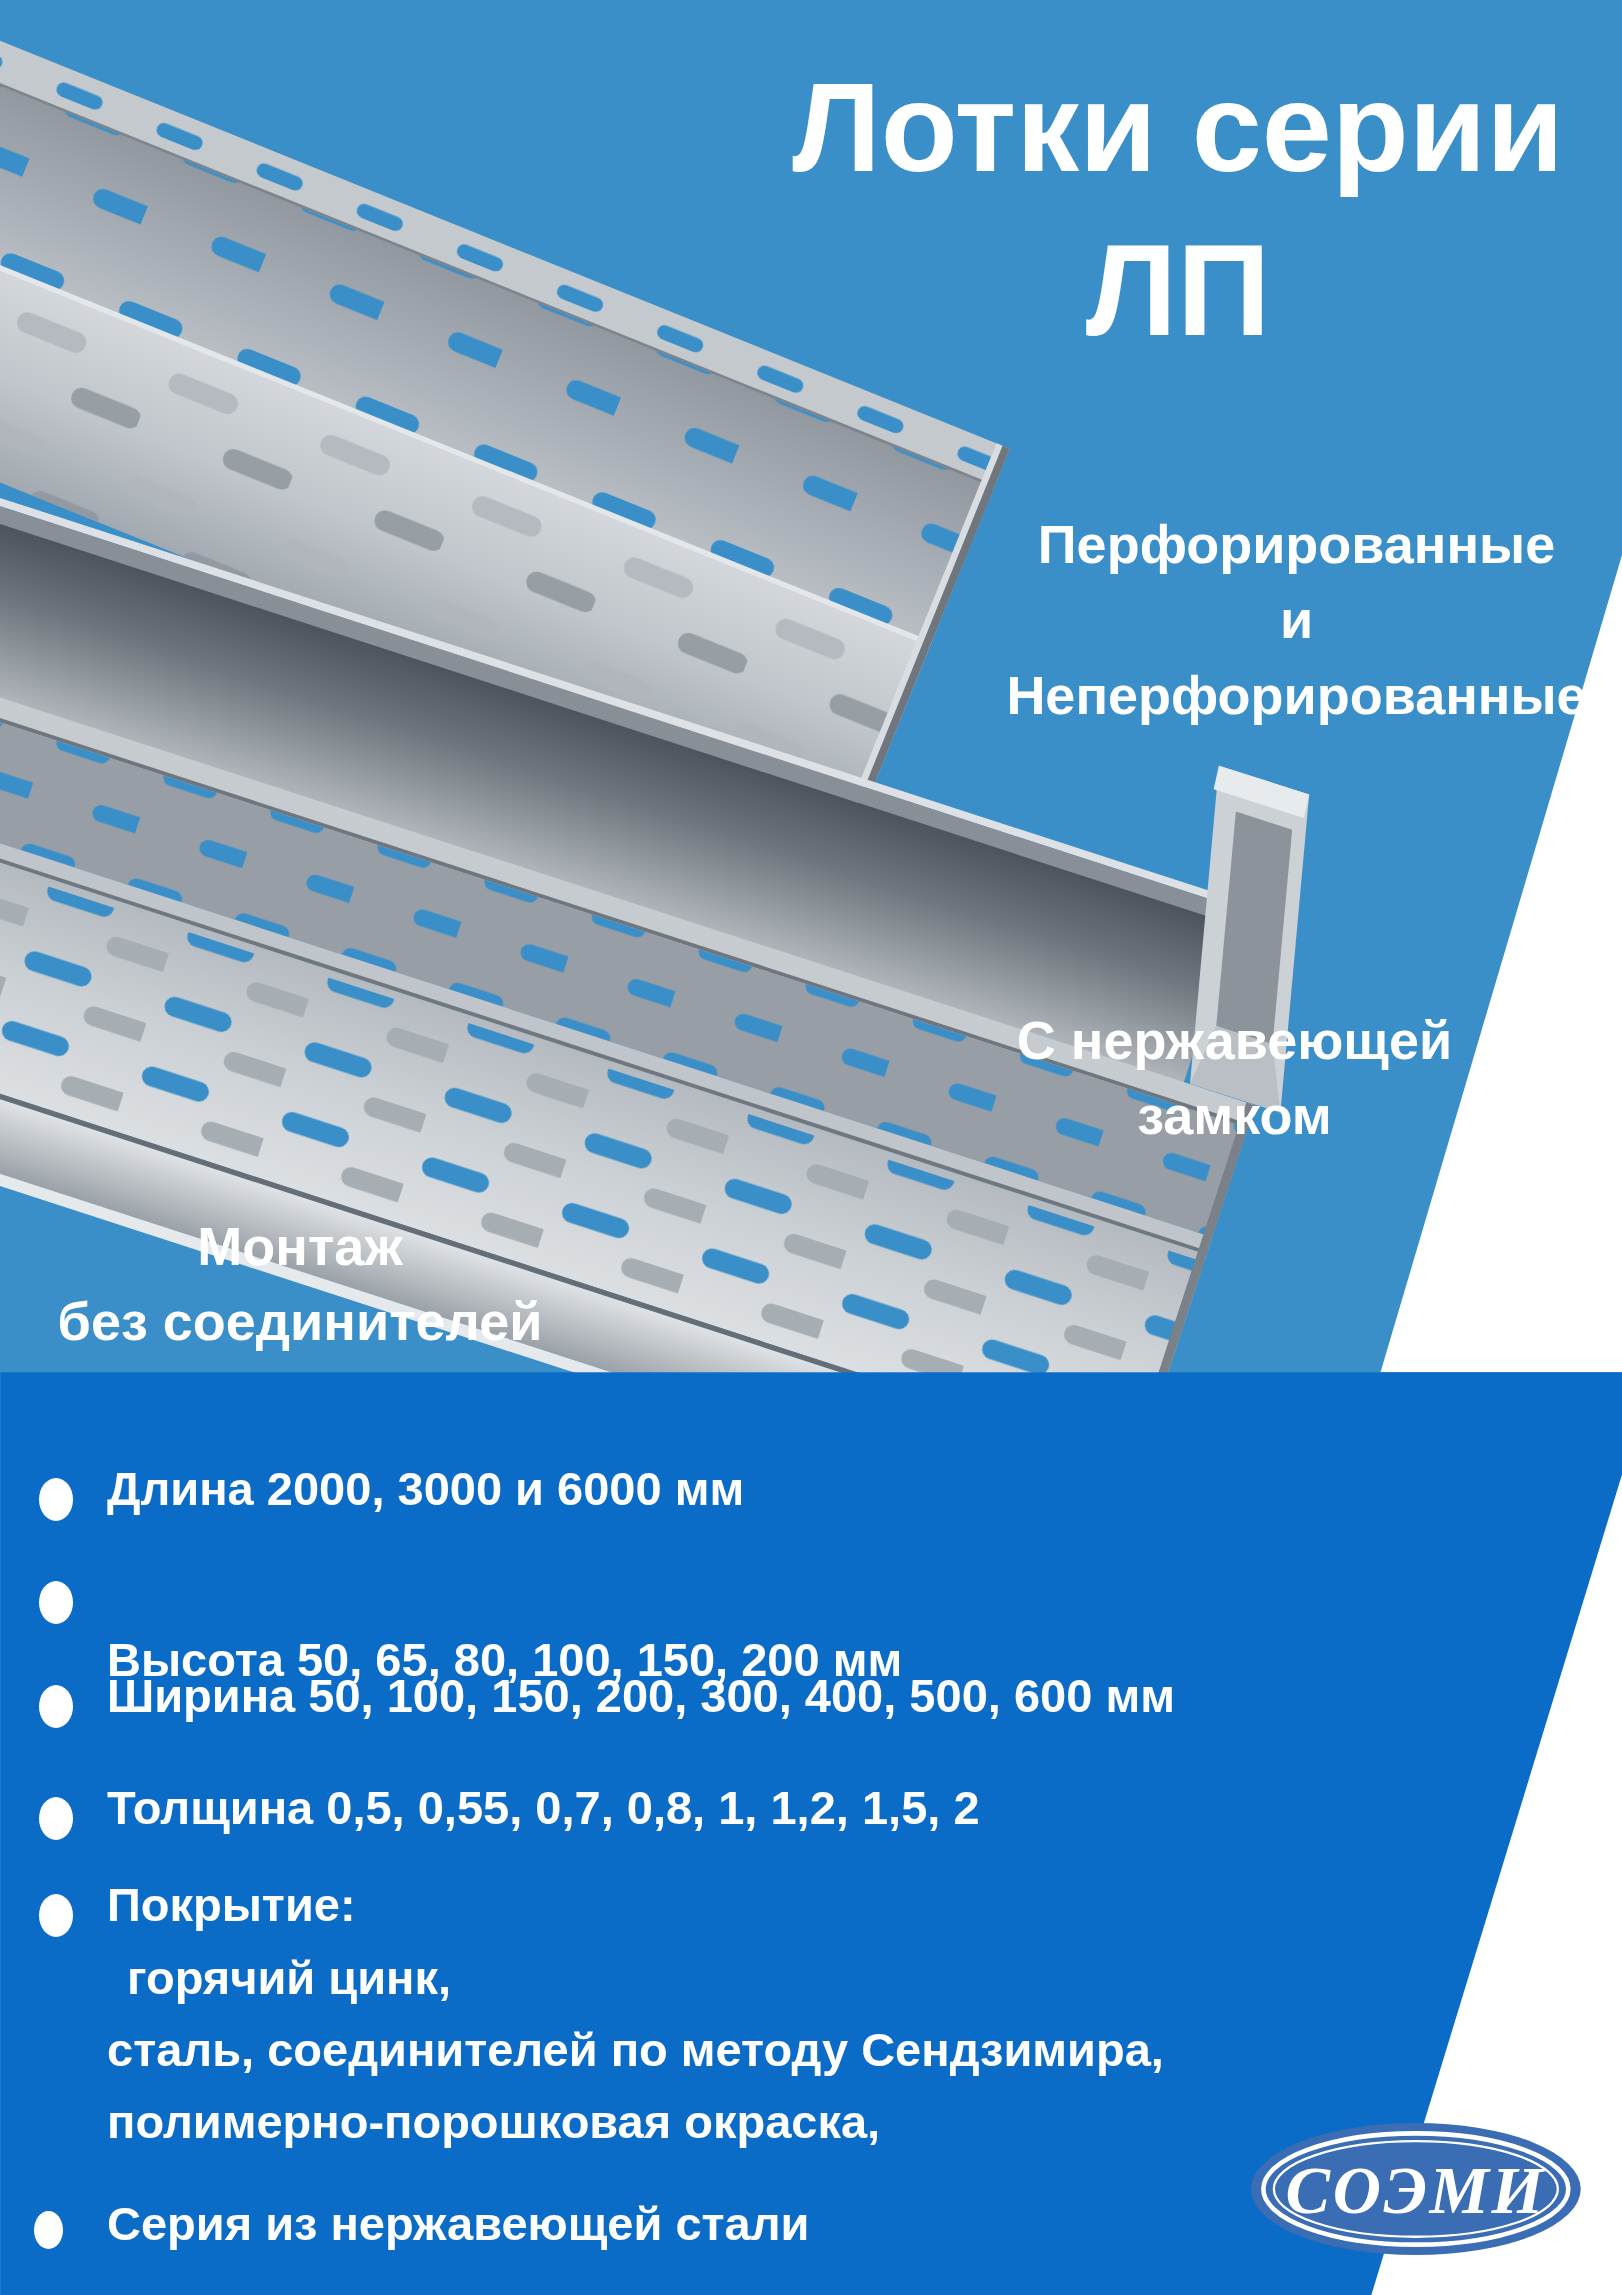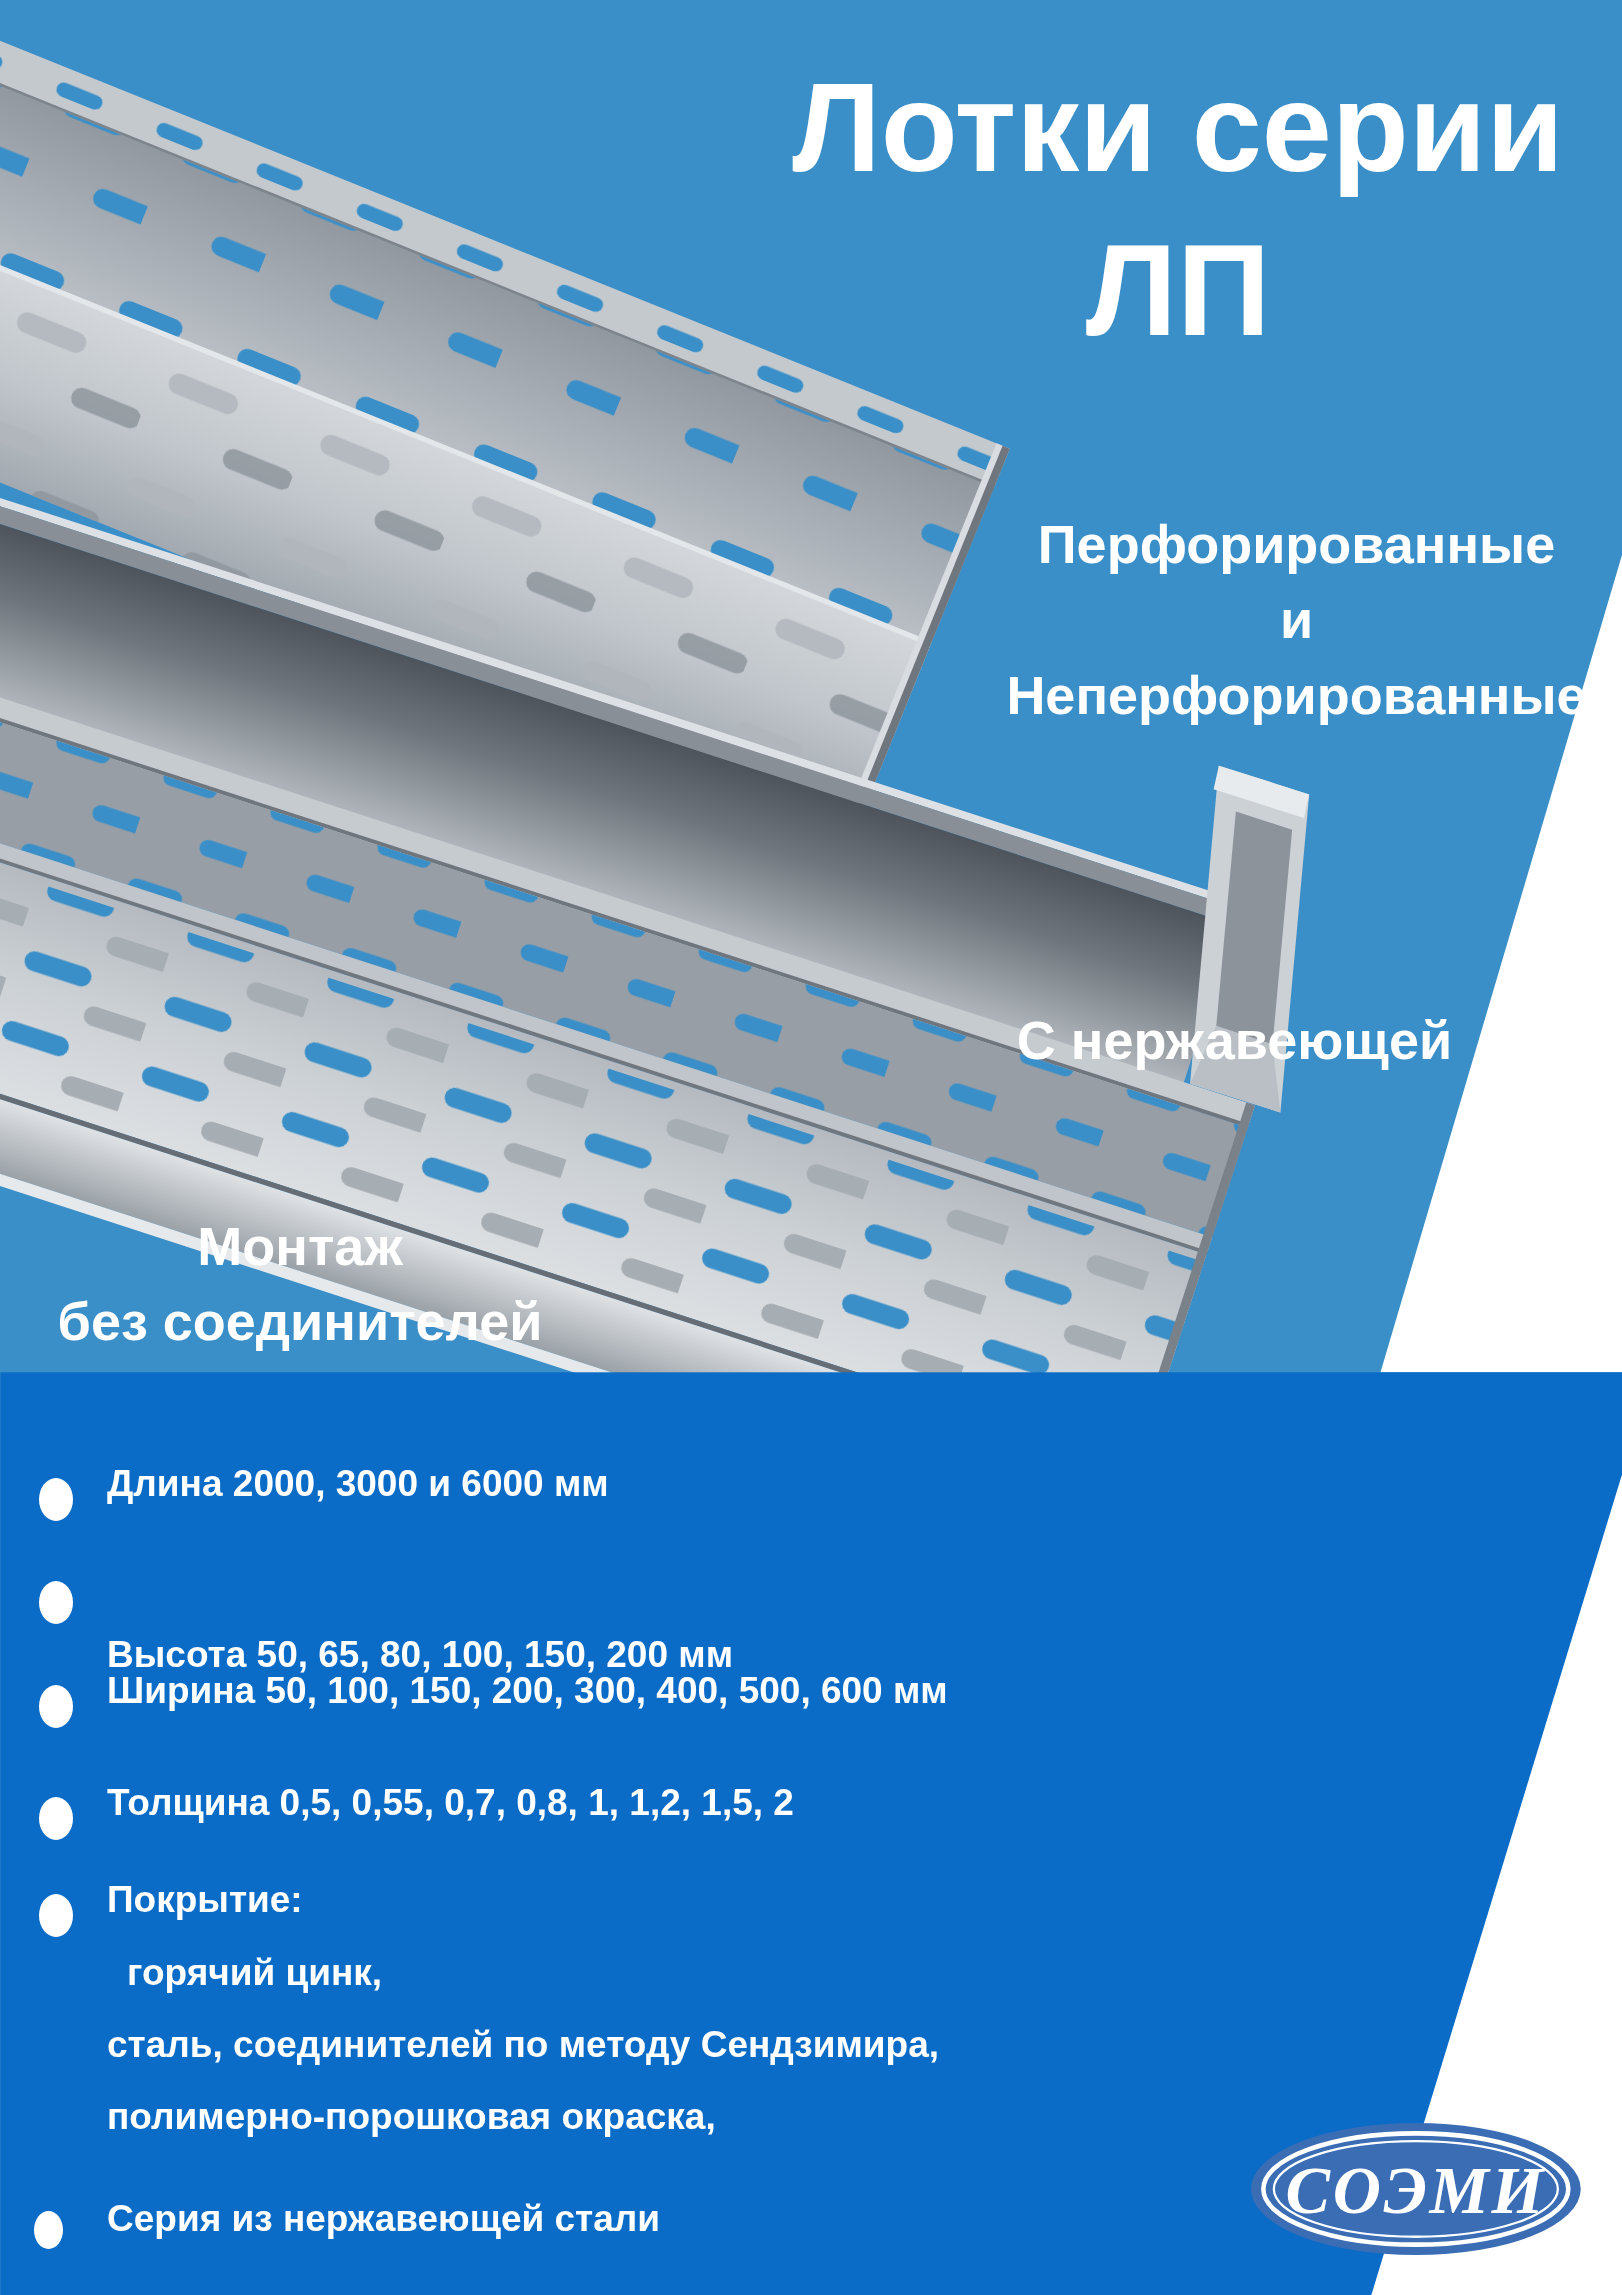--- a/index.html
+++ b/index.html
@@ -22,21 +22,21 @@
   .title-line1{left:720px;top:65px;width:916px;text-align:center;font-size:126px;}
   .title-line2{left:720px;top:225px;width:916px;text-align:center;font-size:130px;}
   .lbl{font-size:54px;text-align:center;}
   .perf-0{left:969px;top:517px;width:655px;}
   .perf-1{left:969px;top:592px;width:655px;}
   .perf-2{left:969px;top:668px;width:655px;}
   .lock-0{left:907px;top:1013px;width:655px;}
   .lock-1{left:907px;top:1088px;width:655px;}
   .mont-0{left:-27.5px;top:1219px;width:655px;}
   .mont-1{left:-27.5px;top:1294px;width:655px;}
-  .spec{font-size:37px;text-align:center;}
+  .spec{font-size:47px;text-align:center;}
   .bullet{
     position:absolute;left:39px;width:34px;height:43px;
     background:#ffffff;border-radius:50%;
   }
   .sL0{top:1465px;} .sB0{top:1478px;}
   .sL1{top:1636px;} .sB1{top:1581px;}
   .sL2{top:1672px;} .sB2{top:1685px;}
   .sL3{top:1784px;} .sB3{top:1797px;}
   .sL4{top:1881px;} .sB4{top:1894px;}
   .sL5{top:1954px;margin-left:20px;}
@@ -155,20 +155,21 @@
   </svg>
 
   <div class="t title-line1">Лотки серии</div>
   <div class="t title-line2">ЛП</div>
 
   <div class="t lbl perf-0">Перфорированные</div>
   <div class="t lbl perf-1">и</div>
   <div class="t lbl perf-2">Неперфорированные</div>
 
   <div class="t lbl lock-0">С нержавеющей</div>
+  <div class="t lbl lock-1">замком</div>
 
   <div class="t lbl mont-0">Монтаж</div>
   <div class="t lbl mont-1">без соединителей</div>
 
   <span class="bullet sB0"></span>
   <div class="t spec spec-text sL0">Длина 2000, 3000 и 6000 мм</div>
 
   <span class="bullet sB1"></span>
   <div class="t spec spec-text sL1">Высота 50, 65, 80, 100, 150, 200 мм</div>
 

